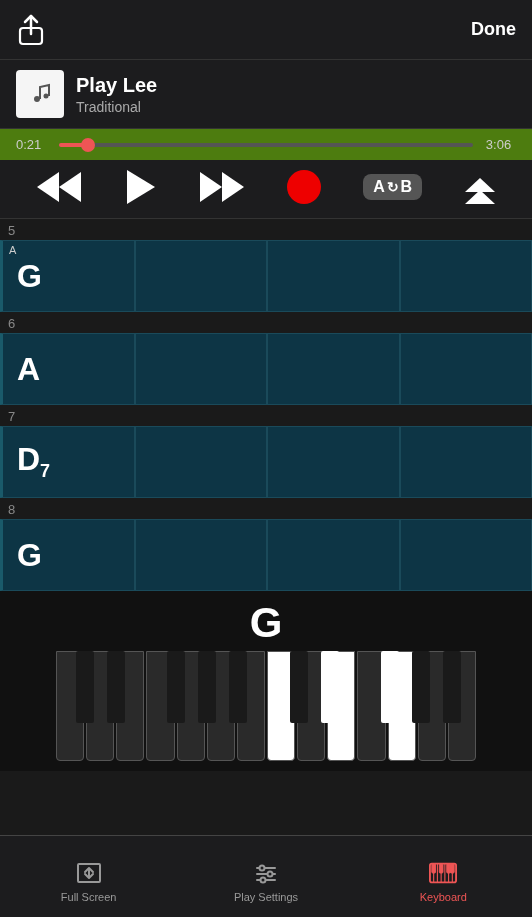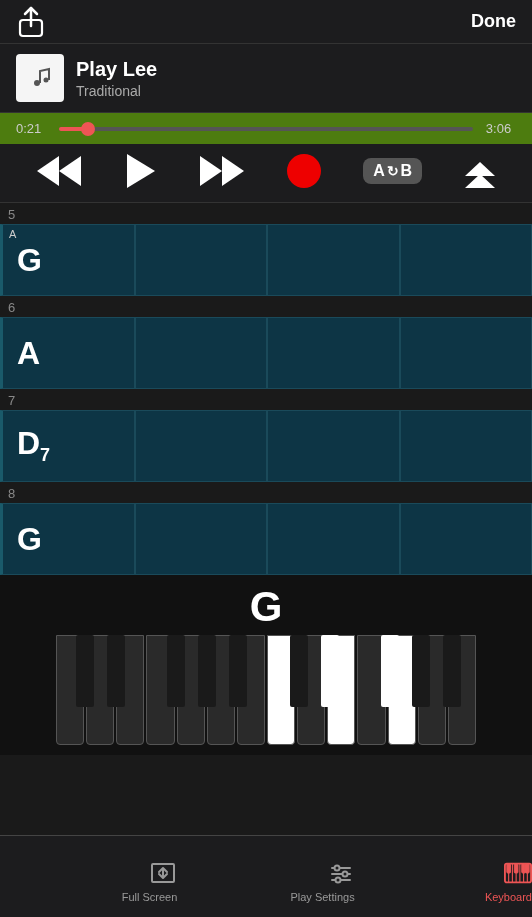--- a/index.html
+++ b/index.html
@@ -9,21 +9,21 @@
       background: #1a1a1a;
       font-family: -apple-system, 'Helvetica Neue', Arial, sans-serif;
       color: #fff;
       overflow: hidden;
       position: relative;
     }
 
     
     .header {
       background: #1c1c1e;
-      height: 44px;
+      height: 60px;
       display: flex;
       align-items: center;
       justify-content: space-between;
       padding: 0 16px;
       border-bottom: 1px solid #333;
     }
     .header-share-icon {
       width: 30px;
       height: 30px;
       display: flex;
@@ -273,21 +273,21 @@
       align-items: center;
       justify-content: space-around;
       position: absolute;
       bottom: 0;
       left: 0;
       right: 0;
     }
     .tab-item {
       display: flex;
       flex-direction: column;
-      align-items: flex-end;
+      align-items: center;
       gap: 4px;
       cursor: pointer;
       flex: 1;
       padding-top: 8px;
     }
     .tab-icon {
       width: 28px;
       height: 28px;
       display: flex;
       align-items: center;

